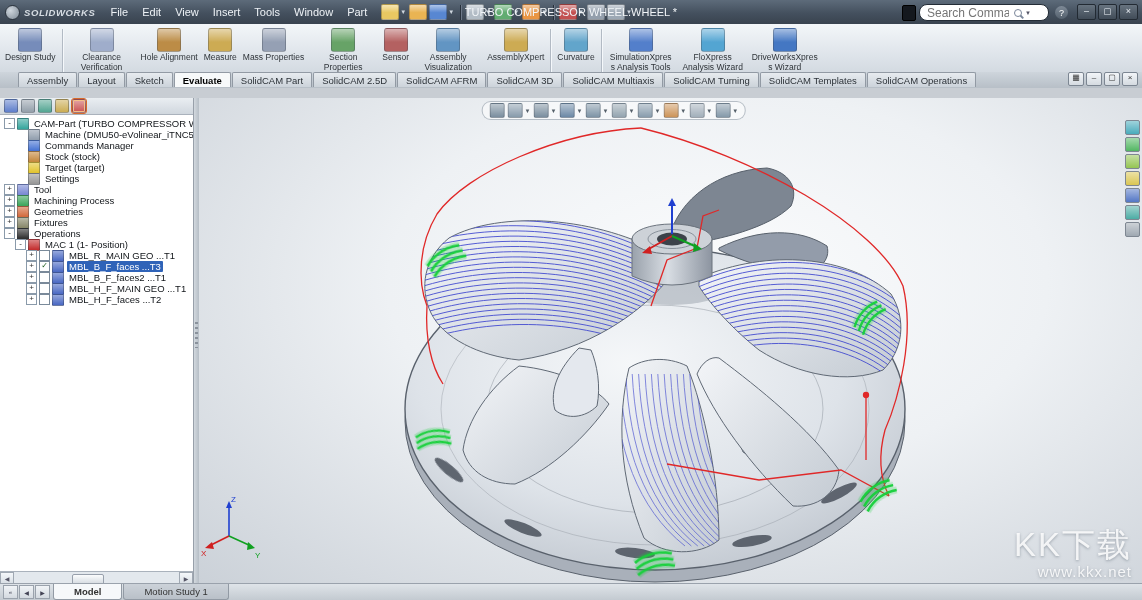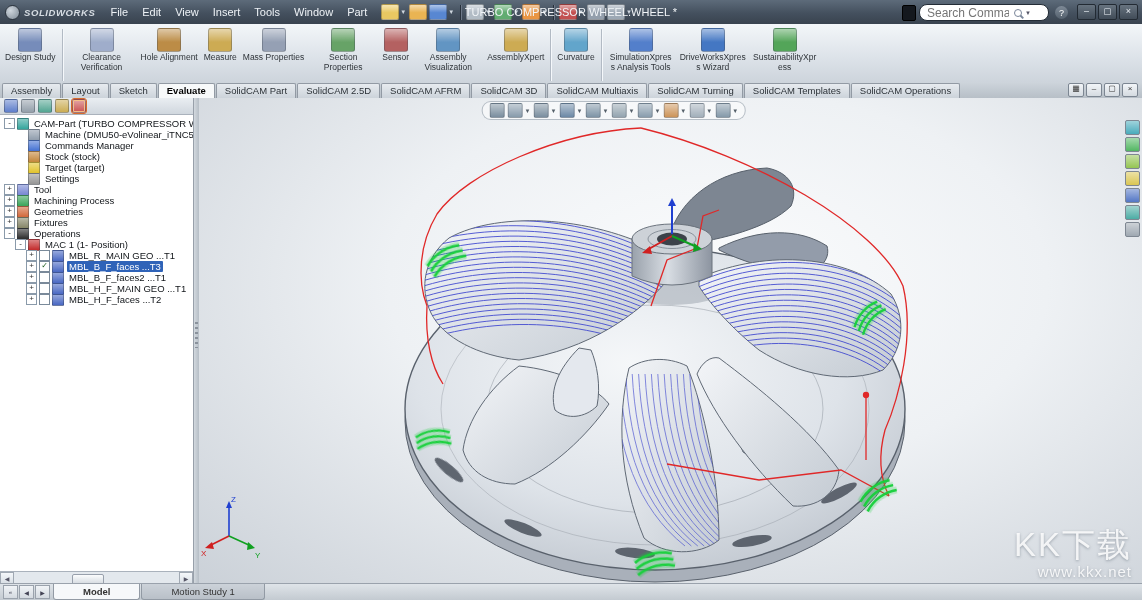--- a/index.html
+++ b/index.html
@@ -43,23 +43,23 @@
     background:linear-gradient(#f3f6f9,#dde3e9 55%,#ccd3db);border-bottom:1px solid #9aa2ac;
     display:flex;align-items:flex-start;padding:2px 2px 0 2px;overflow:hidden;z-index:40}
   .rb-btn{display:flex;flex-direction:column;align-items:center;padding:2px 3px;max-width:66px;
     font-size:8.5px;line-height:1.12;color:#2e3338;text-align:center;border-radius:3px}
   .rb-icon{width:22px;height:22px;border-radius:3px;margin-bottom:1px;border:1px solid rgba(60,70,80,.35);
     background-image:linear-gradient(rgba(255,255,255,.55),rgba(255,255,255,.05) 60%)}
   .rb-label{word-break:break-word}
   .rb-sep{width:1px;align-self:stretch;background:#b2bac4;box-shadow:1px 0 0 #f5f8fb;margin:3px 3px}
 
   
-  .tabstrip{position:absolute;top:82px;left:0;right:0;height:16px;
-    background:linear-gradient(#ced5dc,#b7bfc7);display:flex;align-items:center;
-    padding-left:2px;font-size:9.5px;color:#2c3238;z-index:40}
+  .tabstrip{position:absolute;top:72px;left:0;right:0;height:16px;
+    background:linear-gradient(#ced5dc,#b7bfc7);display:flex;align-items:flex-start;
+    padding-left:18px;font-size:9.5px;color:#2c3238;z-index:40}
   .tab{height:14px;display:flex;align-items:center;padding:0 8px;margin-right:1px;
     border:1px solid #929aa4;border-bottom:none;border-radius:2px 2px 0 0;
     background:linear-gradient(#e7ebef,#ccd3da);white-space:nowrap}
   .tab.active{background:#f7f9fa;font-weight:bold;color:#000}
   .doc-controls{margin-left:auto;display:flex;gap:2px;padding:0 4px 1px 0}
   .dc-btn{width:14px;height:12px;border:1px solid #7c8692;border-radius:2px;color:#333;font-size:8px;
     line-height:10px;text-align:center;background:linear-gradient(#f2f5f8,#d5dbe1)}
 
   
   .panel{position:absolute;top:98px;left:0;width:193px;bottom:16px;background:#fff;
@@ -113,21 +113,21 @@
   .wm1{font-size:33px;font-weight:normal;letter-spacing:2px;line-height:1.05}
   .wm2{font-size:15px;letter-spacing:1px}
 
   
   .bottombar{position:absolute;left:0;right:0;bottom:0;height:16px;
     background:linear-gradient(#dfe4e9,#c3cad1);border-top:1px solid #9aa2ac;display:flex;
     align-items:center;font-size:9.5px;color:#333;z-index:50}
   .bb-nav{display:flex;gap:1px;padding:0 3px}
   .bb-btn{width:13px;height:12px;border:1px solid #9aa2ac;background:linear-gradient(#f1f4f7,#d4dae0);
     font-size:6px;color:#445;display:flex;align-items:center;justify-content:center}
-  .btab{height:15px;display:flex;align-items:center;padding:0 29px;margin-right:1px;
+  .btab{height:15px;display:flex;align-items:center;padding:0 20px;margin-right:1px;
     border:1px solid #929aa4;border-top:none;background:linear-gradient(#ccd2d9,#b9c0c8);
     border-radius:0 0 3px 3px;white-space:nowrap}
   .btab.active{background:#f6f8fa;font-weight:bold}
 </style>
 </head>
 <body>
 
 <div class="titlebar">
   <div class="logo">
     <div class="logo-mark"></div>
@@ -221,26 +221,26 @@
     <div class="rb-btn">
       <div class="rb-icon" style="background-color: rgb(90, 160, 200);"></div>
       <div class="rb-label">Curvature</div>
     </div>
     <div class="rb-sep"></div>
     <div class="rb-btn">
       <div class="rb-icon" style="background-color: rgb(74, 120, 200);"></div>
       <div class="rb-label">SimulationXpress Analysis Tools</div>
     </div>
     <div class="rb-btn">
+      <div class="rb-icon" style="background-color: rgb(74, 160, 208);"></div>
+      <div class="rb-label">FloXpress Analysis Wizard</div>
+    </div>
+    <div class="rb-btn">
       <div class="rb-icon" style="background-color: rgb(58, 112, 192);"></div>
       <div class="rb-label">DriveWorksXpress Wizard</div>
-    </div>
-    <div class="rb-btn">
-      <div class="rb-icon" style="background-color: rgb(74, 160, 80);"></div>
-      <div class="rb-label">SustainabilityXpress</div>
     </div>
   </div>
 
 <div class="tabstrip">
   <div style="display:flex;align-items:flex-end">
       <div class="tab">Assembly</div>
       <div class="tab">Layout</div>
       <div class="tab">Sketch</div>
       <div class="tab active">Evaluate</div>
       <div class="tab">SolidCAM Part</div>

